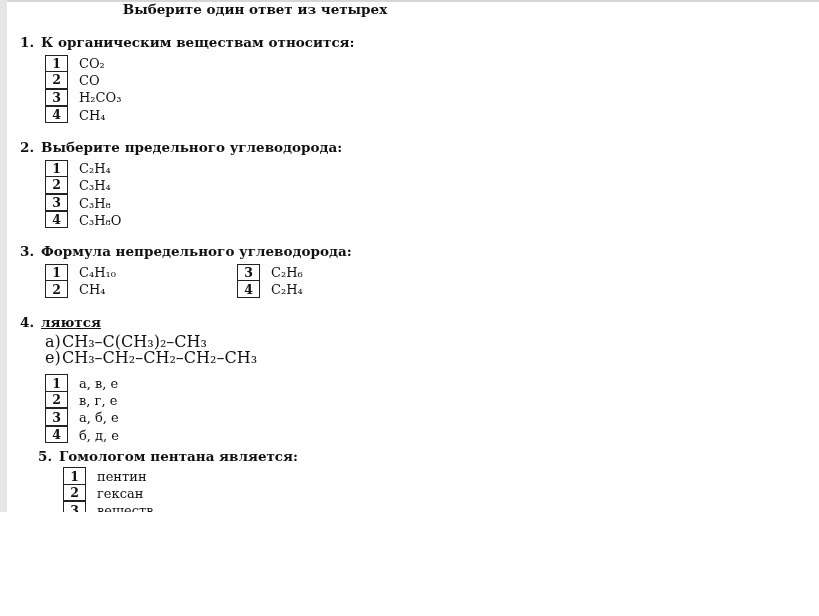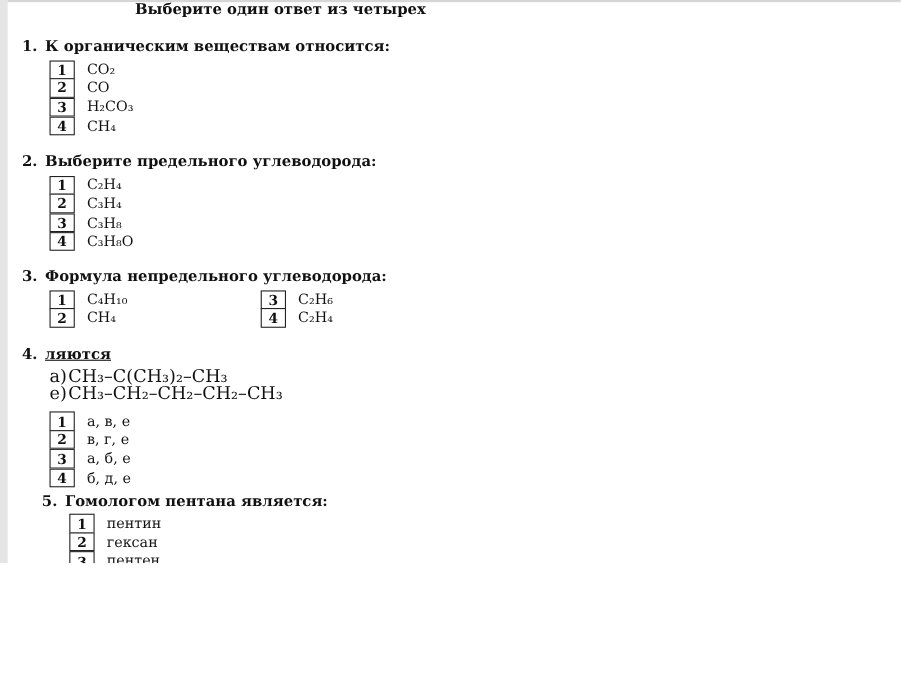--- a/index.html
+++ b/index.html
@@ -223,21 +223,21 @@
         <div class="opt-row">
           <span class="opt-box">1</span>
           <span class="opt-text">пентин</span>
         </div>
         <div class="opt-row">
           <span class="opt-box">2</span>
           <span class="opt-text">гексан</span>
         </div>
         <div class="opt-row">
           <span class="opt-box">3</span>
-          <span class="opt-text">пентен</span>
+          <span class="opt-text">веществ</span>
         </div>
         <div class="opt-row">
           <span class="opt-box">4</span>
 
         </div>
       </div>
     </div>
 
   </div>
 </div>

